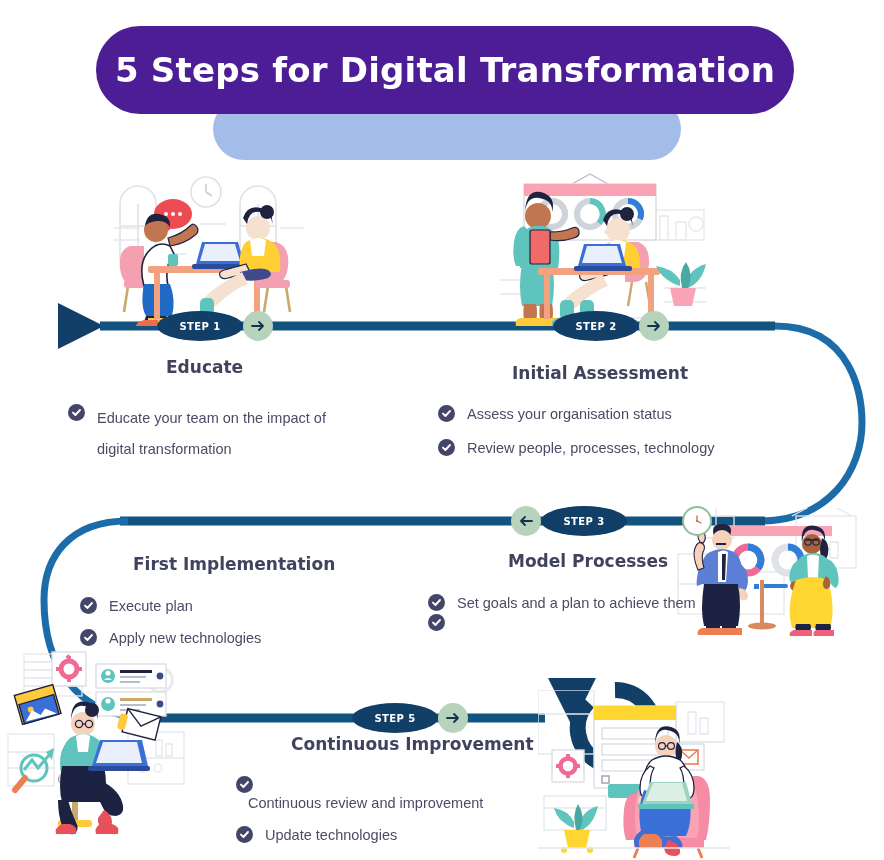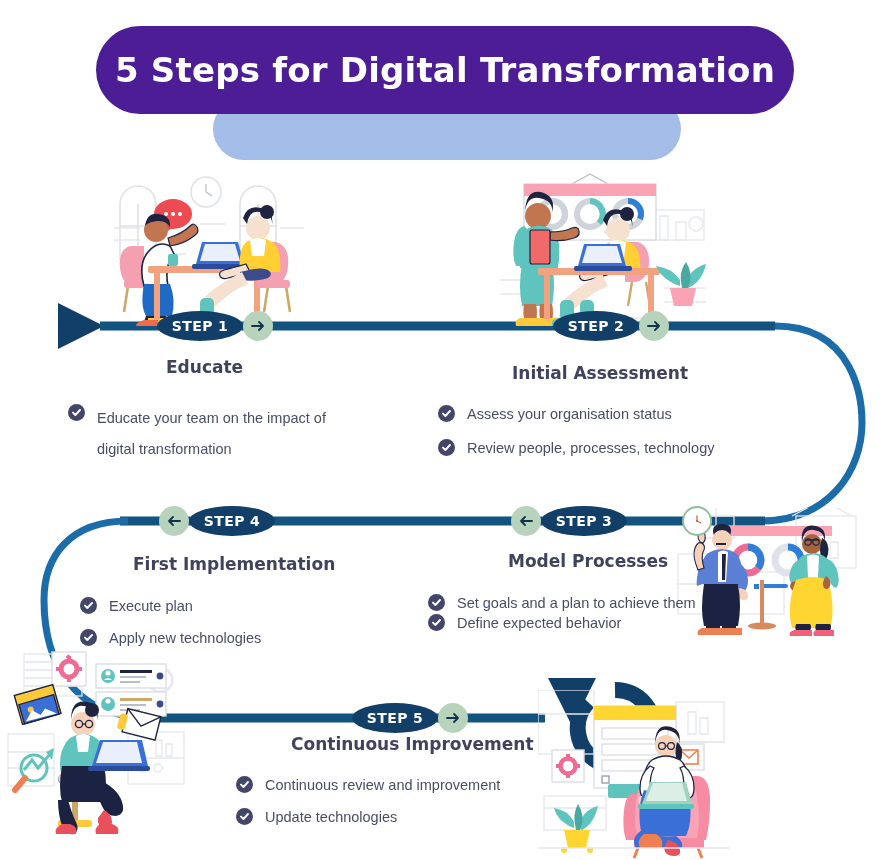--- a/index.html
+++ b/index.html
@@ -52,21 +52,21 @@
   .step-badge {
     position: absolute;
     display: flex; align-items: center;
   }
   .badge-ellipse {
     width: 86px; height: 30px;
     background: #123f68;
     border-radius: 50%;
     display: flex; align-items: center; justify-content: center;
     color: #fff;
-    font-size: 14px;
+    font-size: 10px;
     font-weight: bold;
     letter-spacing: 0.4px;
     font-family: "DejaVu Sans", sans-serif;
   }
   .arrow-circle {
     width: 30px; height: 30px;
     background: #b7d3bc;
     border-radius: 50%;
     display: flex; align-items: center; justify-content: center;
   }
@@ -586,32 +586,23 @@
           </svg>
       </span>
       <span class="btext">Set goals and a plan to achieve them</span>
     </div>
     <div class="bullet wide">
       <span class="check">
         <svg width="11" height="11" viewBox="0 0 11 11">
             <path d="M2,5.6 L4.4,8 L9,3" fill="none" stroke="#fff" stroke-width="1.9" stroke-linecap="round" stroke-linejoin="round"></path>
           </svg>
       </span>
-      <span class="btext">Define expected behavior</span>
-    </div>
-  </div>
-
-  <div class="step-badge" style="left:159px; top:506px;">
-    <div class="arrow-circle">
-      <svg width="18" height="18" viewBox="0 0 18 18">
-        <path d="M15,9 H4 M8,5 L4,9 L8,13" fill="none" stroke="#12324f" stroke-width="1.8" stroke-linecap="round" stroke-linejoin="round"></path>
-      </svg>
-    </div>
-    <div class="badge-ellipse">STEP 4</div>
-  </div>
+    </div>
+  </div>
+
   <div class="step-title" style="left:133px; top:554px;text-align:right;">First Implementation</div>
   <div class="bullets" style="left:80px; top:596px; width:300px;">
     <div class="bullet" style="margin-bottom:12px;">
       <span class="check">
         <svg width="11" height="11" viewBox="0 0 11 11">
             <path d="M2,5.6 L4.4,8 L9,3" fill="none" stroke="#fff" stroke-width="1.9" stroke-linecap="round" stroke-linejoin="round"></path>
           </svg>
       </span>
       <span class="btext">Execute plan</span>
     </div>
@@ -628,21 +619,21 @@
   <div class="step-badge" style="left:352px; top:703px;">
     <div class="badge-ellipse">STEP 5</div>
     <div class="arrow-circle">
       <svg width="18" height="18" viewBox="0 0 18 18">
         <path d="M3,9 H14 M10,5 L14,9 L10,13" fill="none" stroke="#12324f" stroke-width="1.8" stroke-linecap="round" stroke-linejoin="round"></path>
       </svg>
     </div>
   </div>
   <div class="step-title" style="left:291px; top:734px;">Continuous Improvement</div>
   <div class="bullets" style="left:236px; top:775px; width:340px;">
-    <div class="bullet wide" style="margin-bottom:12px;">
+    <div class="bullet wide" style="margin-bottom:12px;flex-direction:column;">
       <span class="check">
         <svg width="11" height="11" viewBox="0 0 11 11">
             <path d="M2,5.6 L4.4,8 L9,3" fill="none" stroke="#fff" stroke-width="1.9" stroke-linecap="round" stroke-linejoin="round"></path>
           </svg>
       </span>
       <span class="btext">Continuous review and improvement</span>
     </div>
     <div class="bullet wide">
       <span class="check">
         <svg width="11" height="11" viewBox="0 0 11 11">

